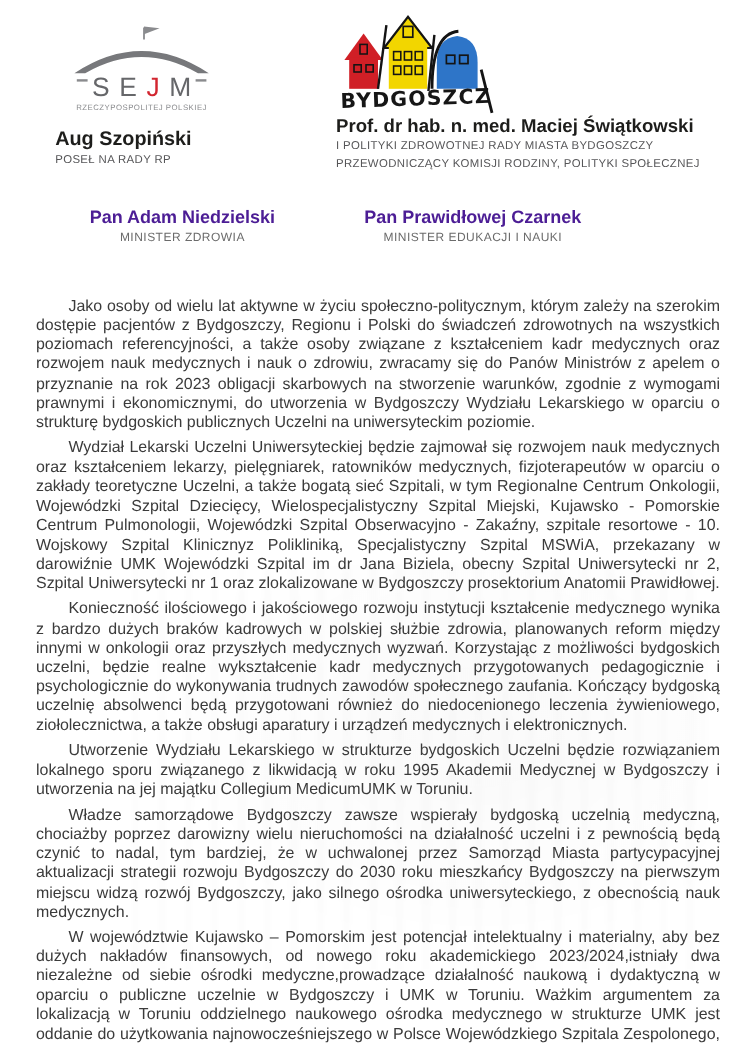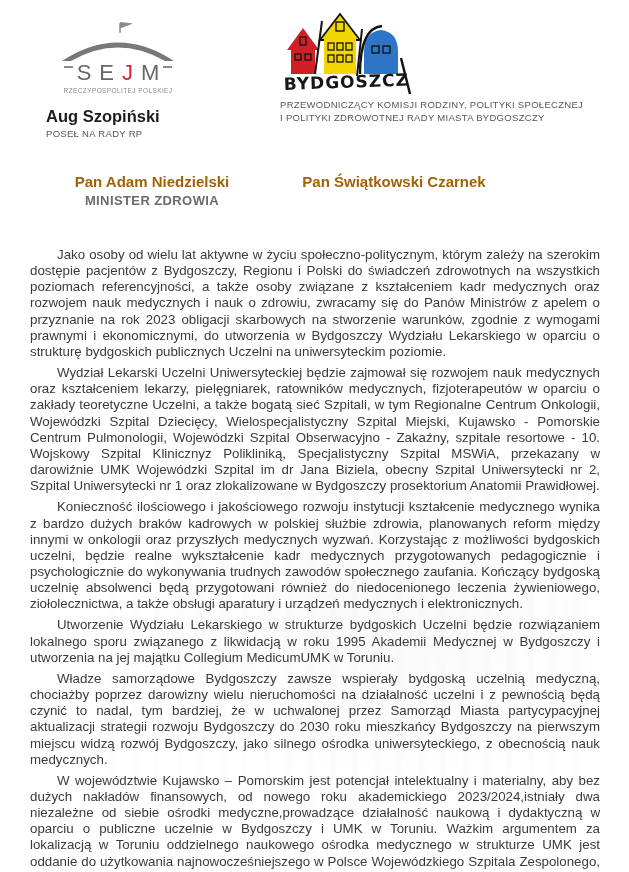--- a/index.html
+++ b/index.html
@@ -22,22 +22,22 @@
   
   .hdr-right{position:absolute;left:280px;top:8px;width:345px;}
   .byd-logo{display:block;margin-left:4px;}
   .hdr-right .sender-name{margin-top:1px;font-size:15.5px;}
   .hdr-right .sender-title{line-height:11.5px;margin-top:1px;}
   .hdr-right .sender-title.first{margin-top:3px;}
 
   
   .rec-left{position:absolute;left:30px;top:173px;width:244px;text-align:center;}
   .rec-right{position:absolute;left:270px;top:173px;width:248px;text-align:center;}
-  .r-name{font-size:15px;font-weight:bold;color:#a16207;white-space:nowrap;}
-  .r-title{font-size:13px;color:#6b6b6b;letter-spacing:0.4px;margin-top:3px;white-space:nowrap;font-weight:bold;}
+  .r-name{font-size:15px;font-weight:bold;color:#4c1d95;white-space:nowrap;}
+  .r-title{font-size:10px;color:#6b6b6b;letter-spacing:0.4px;margin-top:3px;white-space:nowrap;}
 
   
   .letter-body{position:absolute;top:247px;left:30px;width:570px;
                font-size:13.3px;line-height:16.15px;text-align:justify;color:#3b3b3b;}
   .letter-body p{margin:0 0 5px 0;text-indent:27px;}
 
   
   .watermark{position:absolute;left:110px;top:470px;width:480px;height:340px;pointer-events:none;
              background:
                radial-gradient(ellipse at 60% 40%, rgba(90,90,90,0.05), transparent 65%),
@@ -97,30 +97,32 @@
 
       <g>
         <path d="M80,66 L80,44 Q80,24 97,22 Q114,24 114,44 L114,66 Z" fill="#2e75c8"></path>
         <path d="M76,66 Q76,20 98,18" stroke="#141414" stroke-width="2.4" fill="none"></path>
         <rect x="88" y="38" width="7" height="7" fill="none" stroke="#141414" stroke-width="1.4"></rect>
         <rect x="99" y="38" width="7" height="7" fill="none" stroke="#141414" stroke-width="1.4"></rect>
       </g>
       <text x="0" y="82" font-size="17" font-weight="700" letter-spacing="1" font-family="DejaVu Sans, sans-serif" fill="#161616" transform="rotate(-2 0 82)">BYDGOSZCZ</text>
       <path d="M117,50 L126,86" stroke="#141414" stroke-width="2.4" fill="none"></path>
     </svg>
+    <div class="sender-name">Prof. dr hab. n. med. Maciej Świątkowski</div>
+    <div class="sender-title">I POLITYKI ZDROWOTNEJ RADY MIASTA BYDGOSZCZY</div>
     <div class="sender-title first">PRZEWODNICZĄCY KOMISJI RODZINY, POLITYKI SPOŁECZNEJ</div>
-    <div class="sender-title">I POLITYKI ZDROWOTNEJ RADY MIASTA BYDGOSZCZY</div>
   </div>
 
   <div class="rec-left">
     <div class="r-name">Pan Adam Niedzielski</div>
     <div class="r-title">MINISTER ZDROWIA</div>
   </div>
   <div class="rec-right">
-    <div class="r-name">Pan Świątkowski Czarnek</div>
+    <div class="r-name">Pan Prawidłowej Czarnek</div>
+    <div class="r-title">MINISTER EDUKACJI I NAUKI</div>
   </div>
 
   <div class="letter-body">
     <p>Jako osoby od wielu lat aktywne w życiu społeczno-politycznym, którym zależy na szerokim dostępie pacjentów z Bydgoszczy, Regionu i Polski do świadczeń zdrowotnych na wszystkich poziomach referencyjności, a także osoby związane z kształceniem kadr medycznych oraz rozwojem nauk medycznych i nauk o zdrowiu, zwracamy się do Panów Ministrów z apelem o przyznanie na rok 2023 obligacji skarbowych na stworzenie warunków, zgodnie z wymogami prawnymi i ekonomicznymi, do utworzenia w Bydgoszczy Wydziału Lekarskiego w oparciu o strukturę bydgoskich publicznych Uczelni na uniwersyteckim poziomie.</p>
     <p>Wydział Lekarski Uczelni Uniwersyteckiej będzie zajmował się rozwojem nauk medycznych oraz kształceniem lekarzy, pielęgniarek, ratowników medycznych, fizjoterapeutów w oparciu o zakłady teoretyczne Uczelni, a także bogatą sieć Szpitali, w tym Regionalne Centrum Onkologii, Wojewódzki Szpital Dziecięcy, Wielospecjalistyczny Szpital Miejski, Kujawsko - Pomorskie Centrum Pulmonologii, Wojewódzki Szpital Obserwacyjno - Zakaźny, szpitale resortowe - 10. Wojskowy Szpital Klinicznyz Polikliniką, Specjalistyczny Szpital MSWiA, przekazany w darowiźnie UMK Wojewódzki Szpital im dr Jana Biziela, obecny Szpital Uniwersytecki nr 2, Szpital Uniwersytecki nr 1 oraz zlokalizowane w Bydgoszczy prosektorium Anatomii Prawidłowej.</p>
     <p>Konieczność ilościowego i jakościowego rozwoju instytucji kształcenie medycznego wynika z bardzo dużych braków kadrowych w polskiej służbie zdrowia, planowanych reform między innymi w onkologii oraz przyszłych medycznych wyzwań. Korzystając z możliwości bydgoskich uczelni, będzie realne wykształcenie kadr medycznych przygotowanych pedagogicznie i psychologicznie do wykonywania trudnych zawodów społecznego zaufania. Kończący bydgoską uczelnię absolwenci będą przygotowani również do niedocenionego leczenia żywieniowego, ziołolecznictwa, a także obsługi aparatury i urządzeń medycznych i elektronicznych.</p>
     <p>Utworzenie Wydziału Lekarskiego w strukturze bydgoskich Uczelni będzie rozwiązaniem lokalnego sporu związanego z likwidacją w roku 1995 Akademii Medycznej w Bydgoszczy i utworzenia na jej majątku Collegium MedicumUMK w Toruniu.</p>
     <p>Władze samorządowe Bydgoszczy zawsze wspierały bydgoską uczelnią medyczną, chociażby poprzez darowizny wielu nieruchomości na działalność uczelni i z pewnością będą czynić to nadal, tym bardziej, że w uchwalonej przez Samorząd Miasta partycypacyjnej aktualizacji strategii rozwoju Bydgoszczy do 2030 roku mieszkańcy Bydgoszczy na pierwszym miejscu widzą rozwój Bydgoszczy, jako silnego ośrodka uniwersyteckiego, z obecnością nauk medycznych.</p>
     <p>W województwie Kujawsko – Pomorskim jest potencjał intelektualny i materialny, aby bez dużych nakładów finansowych, od nowego roku akademickiego 2023/2024,istniały dwa niezależne od siebie ośrodki medyczne,prowadzące działalność naukową i dydaktyczną w oparciu o publiczne uczelnie w Bydgoszczy i UMK w Toruniu. Ważkim argumentem za lokalizacją w Toruniu oddzielnego naukowego ośrodka medycznego w strukturze UMK jest oddanie do użytkowania najnowocześniejszego w Polsce Wojewódzkiego Szpitala Zespolonego, który w swej strukturze posiada szpital dziecięcy, szpital wielospecjalistyczny, szpital obserwacyjno-zakaźny oraz szpital psychiatryczny i pogotowie ratunkowe. Dla</p>
   </div>

